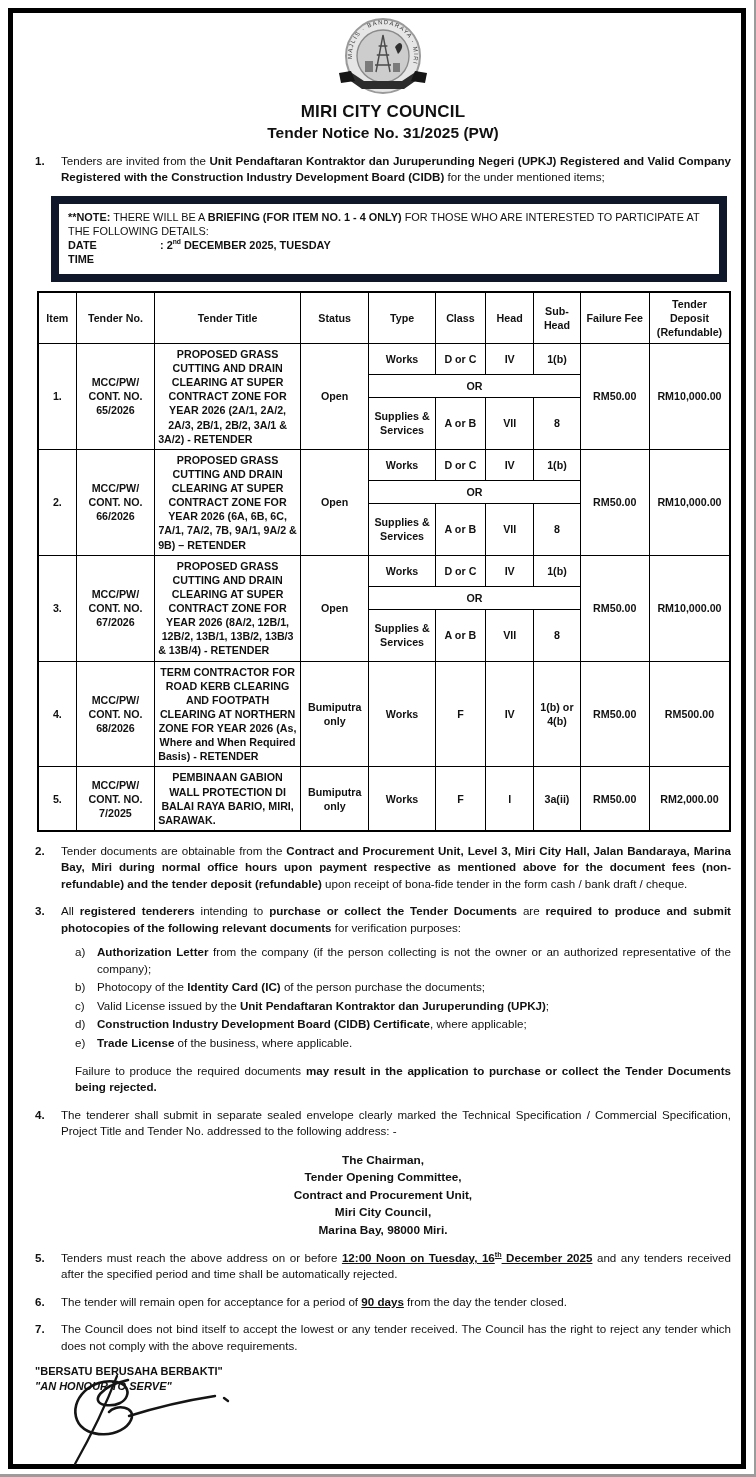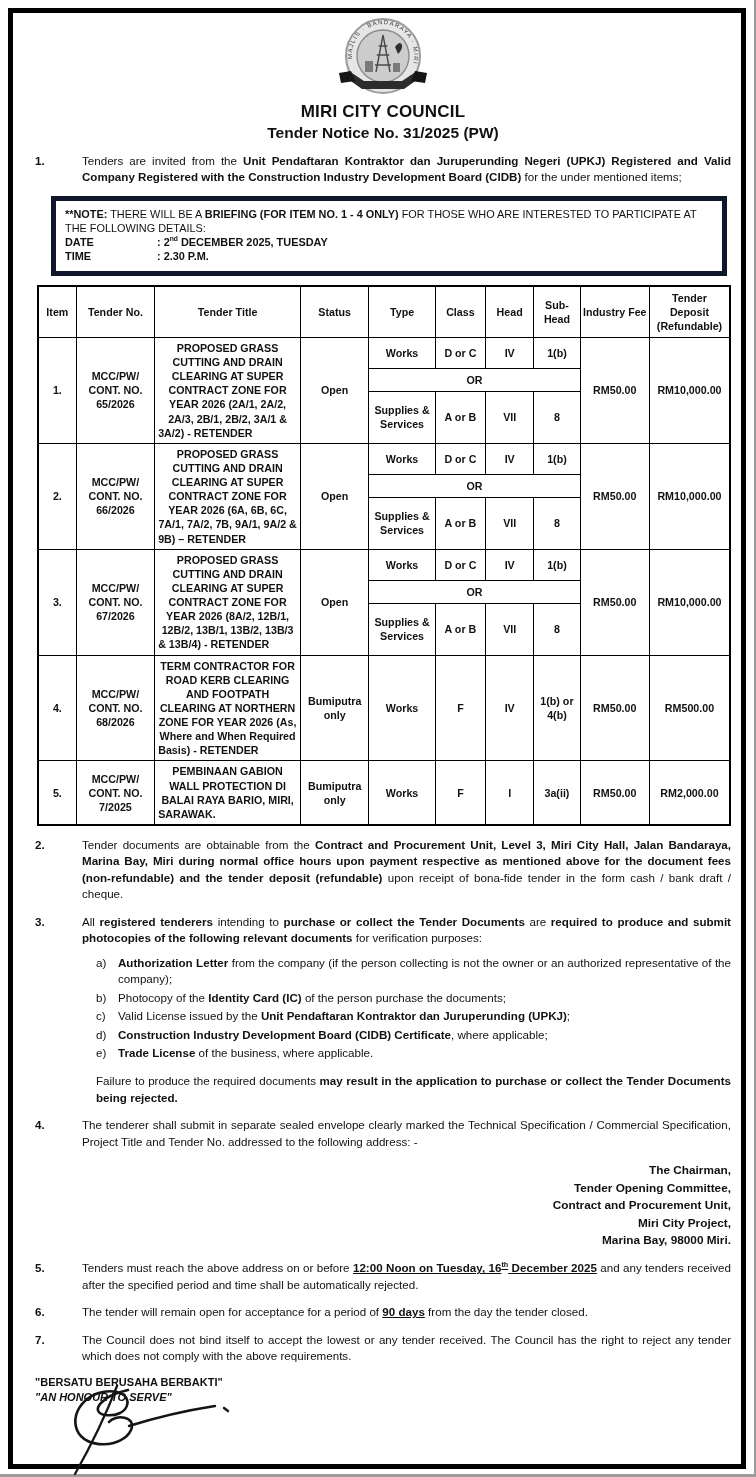--- a/index.html
+++ b/index.html
@@ -12,44 +12,44 @@
   .b{font-weight:700;} .u{text-decoration:underline;} .i{font-style:italic;}
   sup{line-height:0;font-size:0.62em;}
   
   .hdr{text-align:center;}
   .seal{display:block;margin:2px auto 0;}
   .title{font-size:17px;font-weight:700;margin:1px 0 0;letter-spacing:0.2px;}
   .subtitle{font-size:15.5px;font-weight:700;margin:2px 0 0;}
   
   .pitem{display:flex;margin-top:11px;font-size:11.6px;line-height:1.42;}
   .pnum{width:26px;flex:0 0 26px;font-weight:700;}
-  .pbody{flex:1;text-align:justify;margin-left:21px;}
-  
-  .notebox{border:5px solid #0f172a;margin:10px 4px 0 16px;padding:6px 9px 7px;font-size:10.9px;line-height:1.3;}
+  .pbody{flex:1;text-align:justify;}
+  
+  .notebox{border:8px solid #0f172a;margin:10px 4px 0 16px;padding:6px 9px 7px;font-size:10.9px;line-height:1.3;}
   .noterow{display:flex;}
   .notelabel{width:92px;flex:0 0 92px;font-weight:700;}
   .noteval{flex:1;padding-left:12px;text-indent:-12px;font-weight:700;}
   .notefoot{margin-top:1px;letter-spacing:-0.1px;}
   
   table.tender{border-collapse:collapse;border:2px solid #000;table-layout:fixed;width:694px;margin:9px 0 0 2px;}
   table.tender th,table.tender td{border:1px solid #000;font-weight:700;font-size:10.7px;line-height:1.32;
         text-align:center;vertical-align:middle;padding:3px 3px;word-wrap:break-word;}
   table.tender th{padding:4px 2px;}
   td.c-item{text-align:left;padding-left:7px;}
   td.c-no{text-align:left;padding-left:5px;}
   td.c-title{text-align:justify;text-align-last:left;vertical-align:top;padding:4px 5px;}
   td.or-cell{padding:1px;height:16px;}
   
   .subitem{display:flex;margin-top:2px;}
   .subletter{width:22px;flex:0 0 22px;}
   .subbody{flex:1;text-align:justify;}
   .sublist{margin-top:8px;margin-left:14px;}
   .failure{margin-top:12px;margin-left:14px;text-align:justify;}
   
-  .addr{margin-top:12px;text-align:right;font-weight:700;font-size:11.8px;line-height:1.48;}
+  .addr{margin-top:12px;text-align:center;font-weight:700;font-size:11.8px;line-height:1.48;}
   
   .motto{margin-top:10px;font-size:11px;font-weight:700;line-height:1.35;}
   .sigwrap{position:relative;height:96px;margin-top:-24px;margin-left:-4px;width:240px;}
   .sigsvg{position:absolute;left:0;top:0;}
 </style>
 </head>
 <body>
 
 <div class="page">
   <div class="frame"></div>
@@ -86,21 +86,20 @@
     </div>
 
     <div class="notebox">
       <div><span class="b">**NOTE:</span><span> THERE WILL BE A </span><span class="b">BRIEFING (FOR ITEM NO. 1 - 4 ONLY)</span><span> FOR THOSE WHO ARE INTERESTED TO PARTICIPATE AT THE FOLLOWING DETAILS:</span></div>
       <div class="noterow">
         <span class="notelabel">DATE</span>
         <span class="noteval"><span class="b">: 2</span><sup class="b">nd</sup><span class="b"> DECEMBER 2025, TUESDAY</span></span>
       </div>
       <div class="noterow">
         <span class="notelabel">TIME</span>
-        <span class="noteval"><span class="b">: 2.30 P.M.</span></span>
       </div>
     </div>
 
     <table class="tender">
       <colgroup>
         <col style="width:38px">
           <col style="width:78px">
           <col style="width:145px">
           <col style="width:68px">
         <col style="width:66px">
@@ -113,21 +112,21 @@
       <thead>
           <tr>
             <th>Item</th>
             <th>Tender No.</th>
             <th>Tender Title</th>
             <th>Status</th>
             <th>Type</th>
             <th>Class</th>
             <th>Head</th>
             <th>Sub-Head</th>
-            <th>Industry Fee</th>
+            <th>Failure Fee</th>
             <th>Tender Deposit (Refundable)</th>
           </tr>
         </thead>
       <tbody>
           <tr>
             <td class="c-item" rowspan="3">1.</td>
             <td class="c-no" rowspan="3">MCC/PW/ CONT. NO. 65/2026</td>
             <td class="c-title" rowspan="3">PROPOSED GRASS CUTTING AND DRAIN CLEARING AT SUPER CONTRACT ZONE FOR YEAR 2026 (2A/1, 2A/2, 2A/3, 2B/1, 2B/2, 3A/1 &amp; 3A/2) - RETENDER</td>
             <td class="c-status" rowspan="3">Open</td>
             <td rowspan="1">Works</td>
@@ -252,21 +251,21 @@
 
     <div class="pitem">
       <span class="pnum">4.</span>
       <div class="pbody"><span>The tenderer shall submit in separate sealed envelope clearly marked the Technical Specification / Commercial Specification, Project Title and Tender No. addressed to the following address: -</span></div>
     </div>
 
     <div class="addr">
       <div>The Chairman,</div>
       <div>Tender Opening Committee,</div>
       <div>Contract and Procurement Unit,</div>
-      <div>Miri City Project,</div>
+      <div>Miri City Council,</div>
       <div>Marina Bay, 98000 Miri.</div>
     </div>
 
     <div class="pitem">
       <span class="pnum">5.</span>
       <div class="pbody"><span>Tenders must reach the above address on or before </span><span class="b u">12:00 Noon on Tuesday, 16</span><sup class="b u">th</sup><span class="b u"> December 2025</span><span> and any tenders received after the specified period and time shall be automatically rejected.</span></div>
     </div>
 
     <div class="pitem">
       <span class="pnum">6.</span>

